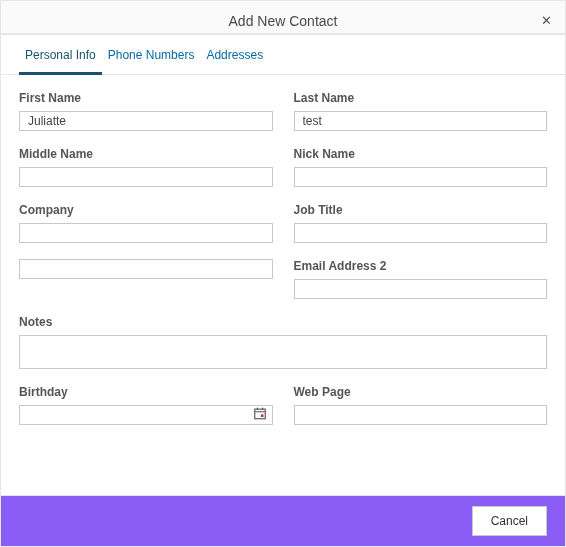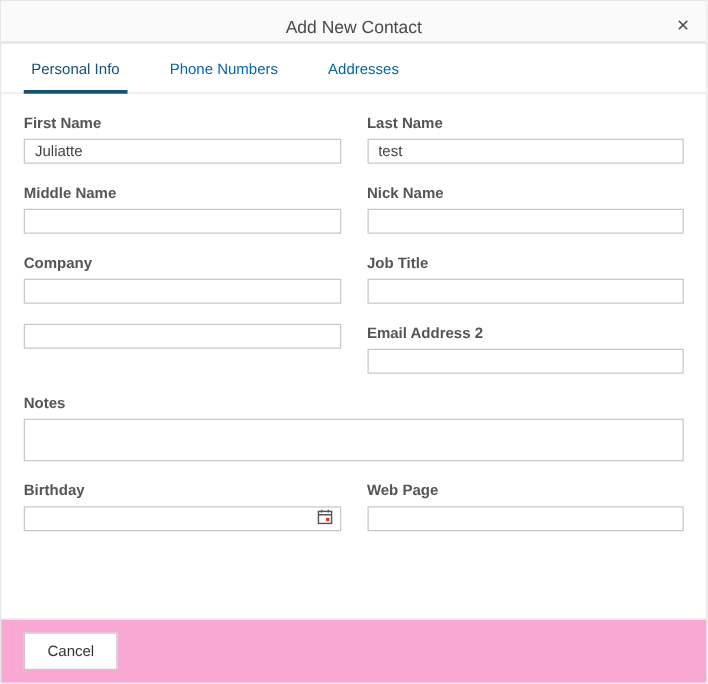--- a/index.html
+++ b/index.html
@@ -41,21 +41,20 @@
     line-height: 18px;
     text-align: center;
     cursor: pointer;
     color: #555;
     font-size: 13px;
     background: transparent;
     border: none;
   }
   .tabs {
     display: flex;
-    gap: 28px;
     padding: 12px 18px 0 18px;
     border-bottom: 1px solid #e6e6e6;
   }
   .tab {
     padding-bottom: 10px;
     cursor: pointer;
     color: #0369a1;
     font-size: 12px;
     border-bottom: 3px solid transparent;
     margin-bottom: -1px;
@@ -129,23 +128,23 @@
     font-family: inherit;
     font-size: 12px;
     color: #444;
     background: #fff;
     resize: none;
   }
   .dialog-footer {
     border-top: 1px solid #e6e6e6;
     padding: 10px 18px;
     display: flex;
-    justify-content: flex-start;
+    justify-content: flex-end;
     gap: 10px;
-    background: #f9a8d4;
+    background: #8b5cf6;
   }
   .btn {
     height: 30px;
     padding: 0 18px;
     font-family: inherit;
     font-size: 12px;
     cursor: pointer;
     border: 1px solid #c8c8c8;
     background: #fff;
     color: #333;

